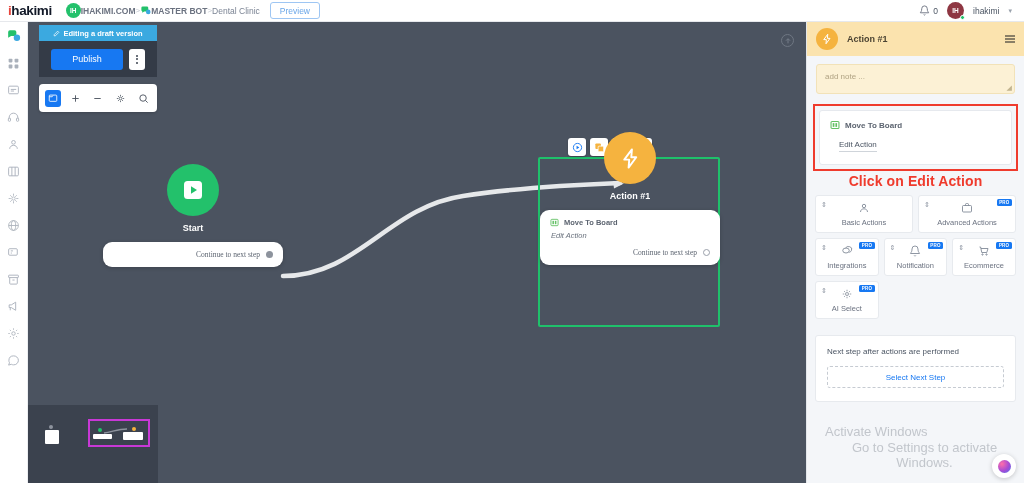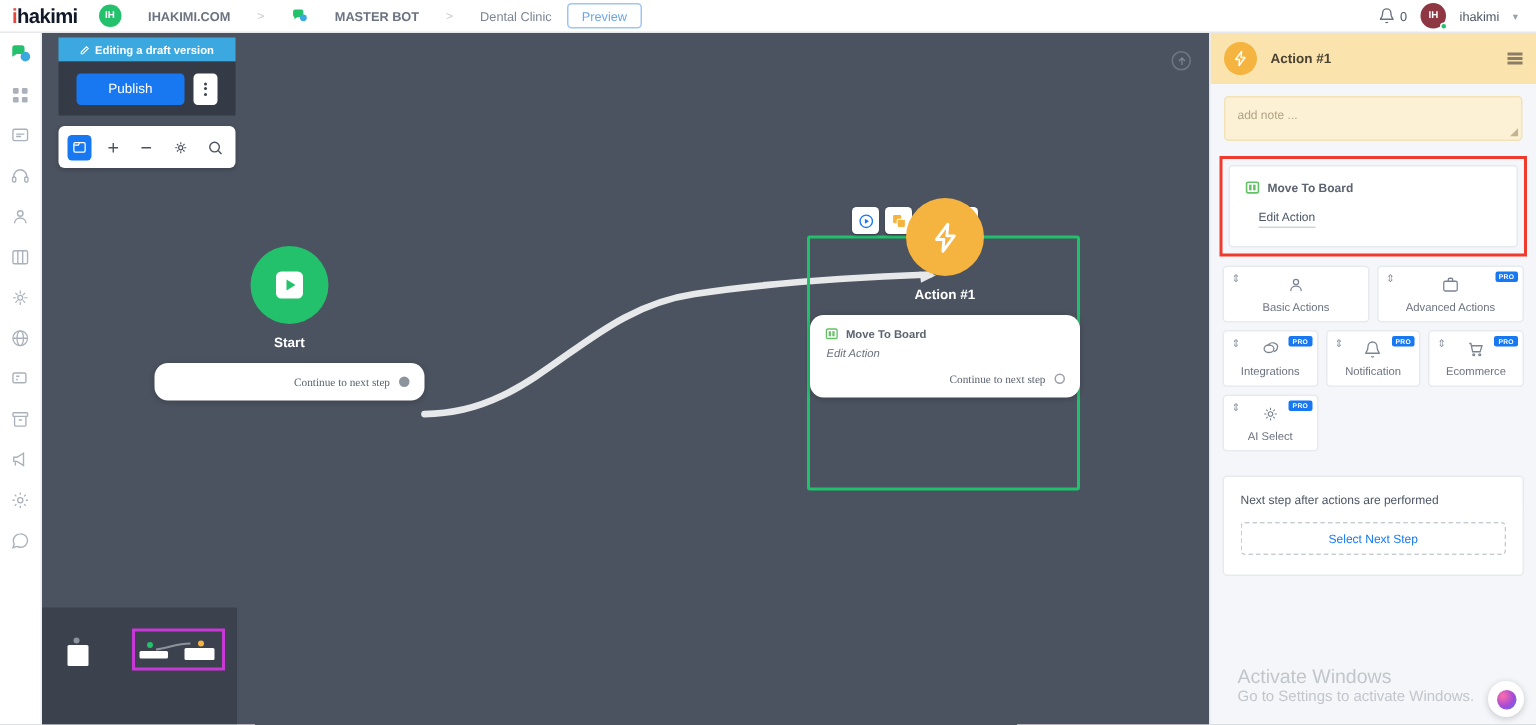--- a/index.html
+++ b/index.html
@@ -11,21 +11,21 @@
   #app { position: relative; width: 1024px; height: 448px; }
 
   
   .topbar {
     position: absolute; left: 0; top: 0; width: 1024px; height: 22px;
     background: #ffffff; border-bottom: 1px solid #e6e8ec;
     display: flex; align-items: center; padding: 0 8px; z-index: 30;
   }
   .logo { font-size: 13.5px; font-weight: 700; color: #111827; letter-spacing: -.4px; }
   .logo .dot-i { color: #e8453c; }
-  .bc { display: flex; align-items: center; margin-left: 14px; gap: 18px; }
+  .bc { display: flex; align-items: center; margin-left: 14px; gap: 0; }
   .bc-avatar {
     width: 15px; height: 15px; border-radius: 50%; background: #23c16b;
     color: #fff; font-size: 6.5px; font-weight: 700;
     display: flex; align-items: center; justify-content: center;
   }
   .bc-item { font-size: 8.5px; color: #6b7280; font-weight: 600; white-space: nowrap; }
   .bc-sep { font-size: 8px; color: #c4c9d1; }
   .bc-bot-ico { width: 11px; height: 11px; display: block; }
   .bc-item.plain { font-weight: 500; color: #7b8494; }
   .preview-btn {
@@ -201,21 +201,21 @@
   }
   .next-label { font-size: 8px; color: #4b5563; }
   .next-btn {
     margin-top: 10px; border: 1px dashed #c6cbd2; border-radius: 3px; height: 22px;
     display: flex; align-items: center; justify-content: center;
     font-size: 8px; color: #1778f2; cursor: pointer;
   }
 
   .watermark { position: absolute; left: 18px; bottom: 13px; color: #c2c6cc; user-select: none; }
   .wm1 { font-size: 13px; font-weight: 400; line-height: 1.25; }
-  .wm2 { font-size: 10px; }
+  .wm2 { font-size: 13px; text-align: center; }
   .fab {
     position: absolute; right: 8px; bottom: 5px; width: 24px; height: 24px;
     border-radius: 50%; background: #fff; box-shadow: 0 1px 5px rgba(0,0,0,.2);
     display: flex; align-items: center; justify-content: center; cursor: pointer;
   }
   .fab-inner {
     width: 13px; height: 13px; border-radius: 50%;
     background: radial-gradient(circle at 30% 30%, #ff6ea9, #a44bd6 55%, #4b7bec);
   }
 </style>
@@ -509,20 +509,21 @@
           <svg width="10" height="10" viewBox="0 0 24 24">
             <rect x="2.5" y="3.5" width="19" height="17" rx="2.5" fill="none" stroke="#64c165" stroke-width="2.6"></rect>
             <rect x="6.5" y="7.5" width="4" height="9" fill="#64c165"></rect>
               <rect x="13" y="7.5" width="4" height="9" fill="#64c165"></rect>
           </svg>
           <span>Move To Board</span>
         </div>
         <span class="edit-action-link">Edit Action</span>
       </div>
     </div>
+    <div class="annot-text">Click on Edit Action</div>
 
     <div class="cat-grid">
 
       <div class="cat-card w50">
         <span class="drag">⇕</span>
         <span class="cat-ico">
           <svg width="12" height="12" viewBox="0 0 24 24" fill="none" stroke="currentColor" stroke-width="1.7">
             <circle cx="12" cy="8" r="3.4"></circle>
               <path d="M5 20c0-3.9 3.1-6.4 7-6.4s7 2.5 7 6.4"></path>
           </svg>

